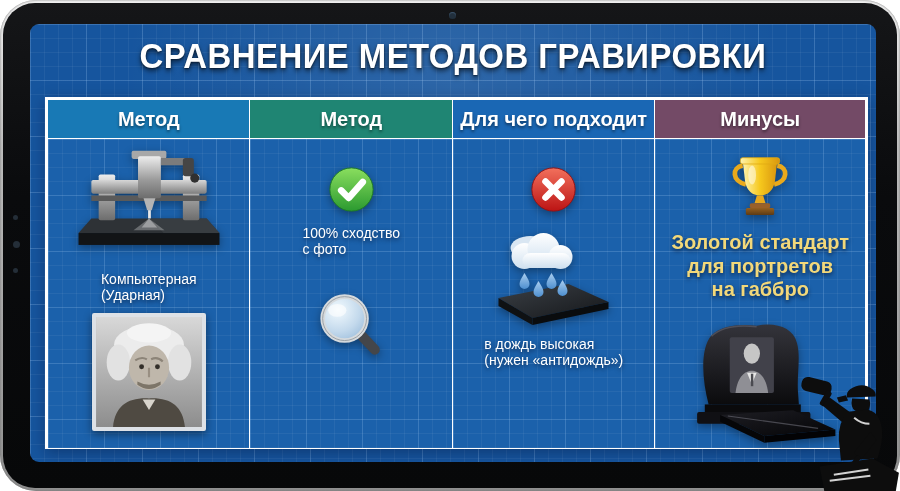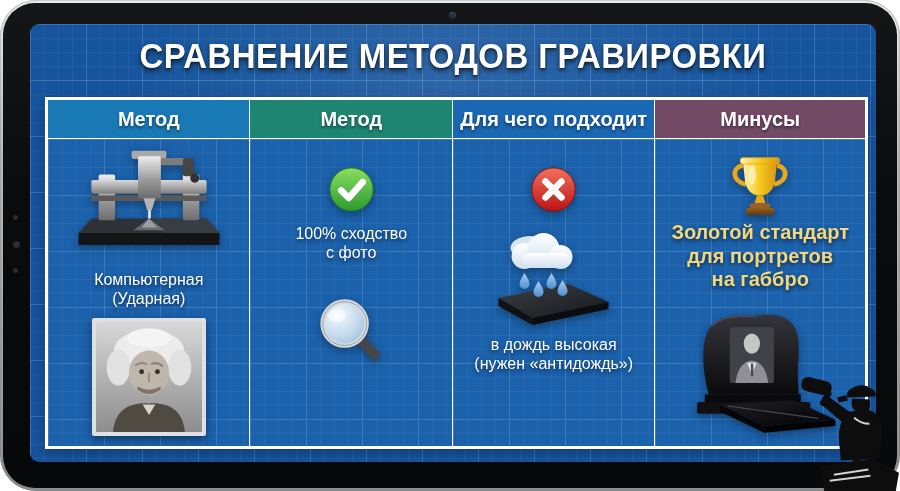--- a/index.html
+++ b/index.html
@@ -37,30 +37,30 @@
   .h-method{background:#1879b5;} .h-pros{background:#1f8573;} .h-cons{background:#734a66;} .h-fit{background:#1a67b4;}
   .bcell{position:relative;display:flex;flex-direction:column;align-items:center;
     background-color:#1b61ab;
     background-image:
       linear-gradient(rgba(140,190,240,0.20) 1px, transparent 1px),
       linear-gradient(90deg, rgba(140,190,240,0.20) 1px, transparent 1px),
       linear-gradient(rgba(255,255,255,0.05) 1px, transparent 1px),
       linear-gradient(90deg, rgba(255,255,255,0.05) 1px, transparent 1px);
     background-size:56px 56px,56px 56px,14px 14px,14px 14px;}
 
-  .cell-text{color:#ffffff;font-size:16px;line-height:1.16;text-align:center;white-space:pre-line;
+  .cell-text{color:#ffffff;font-size:14px;line-height:1.16;white-space:pre-line;
     text-shadow:0 2px 4px rgba(0,8,28,.6);}
   .gold-text{color:#f2d87a;font-weight:bold;font-size:20px;line-height:1.18;text-align:center;white-space:pre-line;
     text-shadow:0 2px 4px rgba(0,8,28,.65);}
 
   .ico{filter:drop-shadow(0 3px 4px rgba(0,0,0,.35));}
   .photo-frame{width:106px;height:110px;border:4px solid #dde1e6;border-radius:2px;margin-top:10px;
     box-shadow:0 3px 8px rgba(0,0,0,.45);overflow:hidden;background:#bdbdbd;}
 
-  .mt8{margin-top:8px;}.mt10{margin-top:2px;}.mt12{margin-top:12px;}.mt14{margin-top:14px;}
+  .mt8{margin-top:8px;}.mt10{margin-top:12px;}.mt12{margin-top:12px;}.mt14{margin-top:14px;}
   .mt15{margin-top:15px;}.mt27{margin-top:27px;}.mt36{margin-top:36px;}.mt4{margin-top:16px;}
 
   .watermark{position:absolute;right:-2px;bottom:-2px;width:114px;height:120px;z-index:50;}
 </style>
 </head>
 <body>
 
 <div class="page">
   <div class="tablet">
     <div class="bezel">

